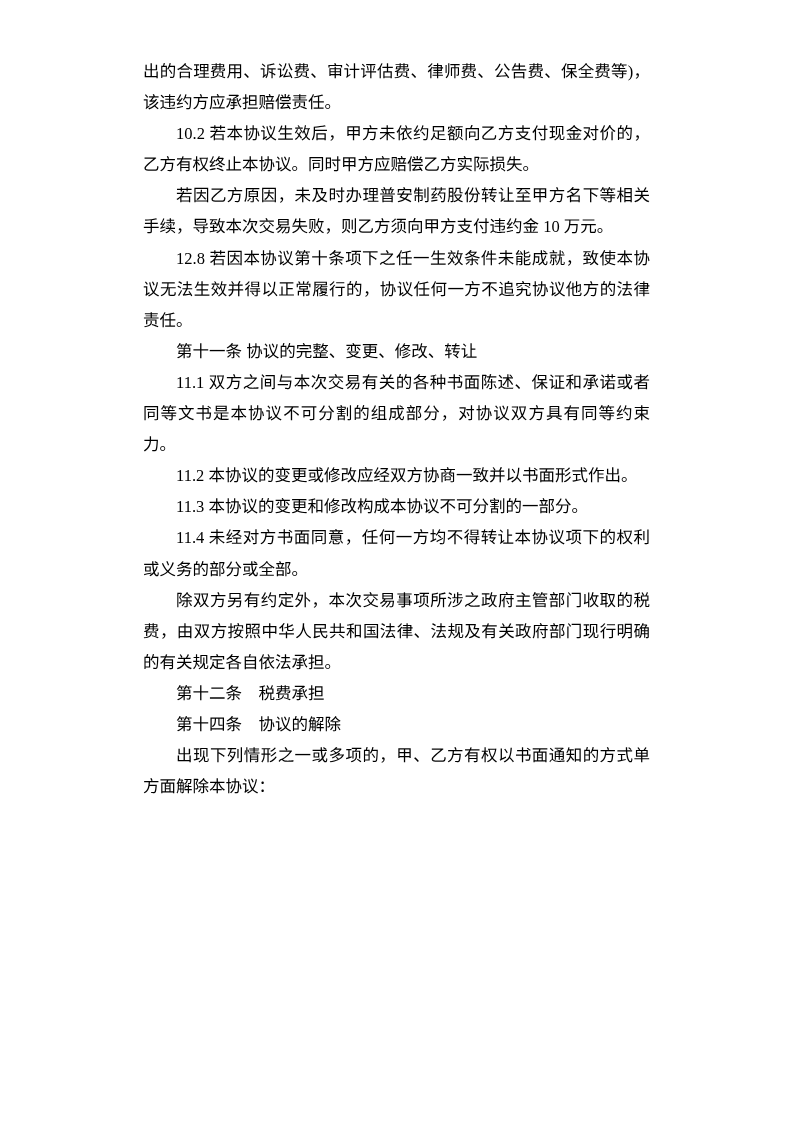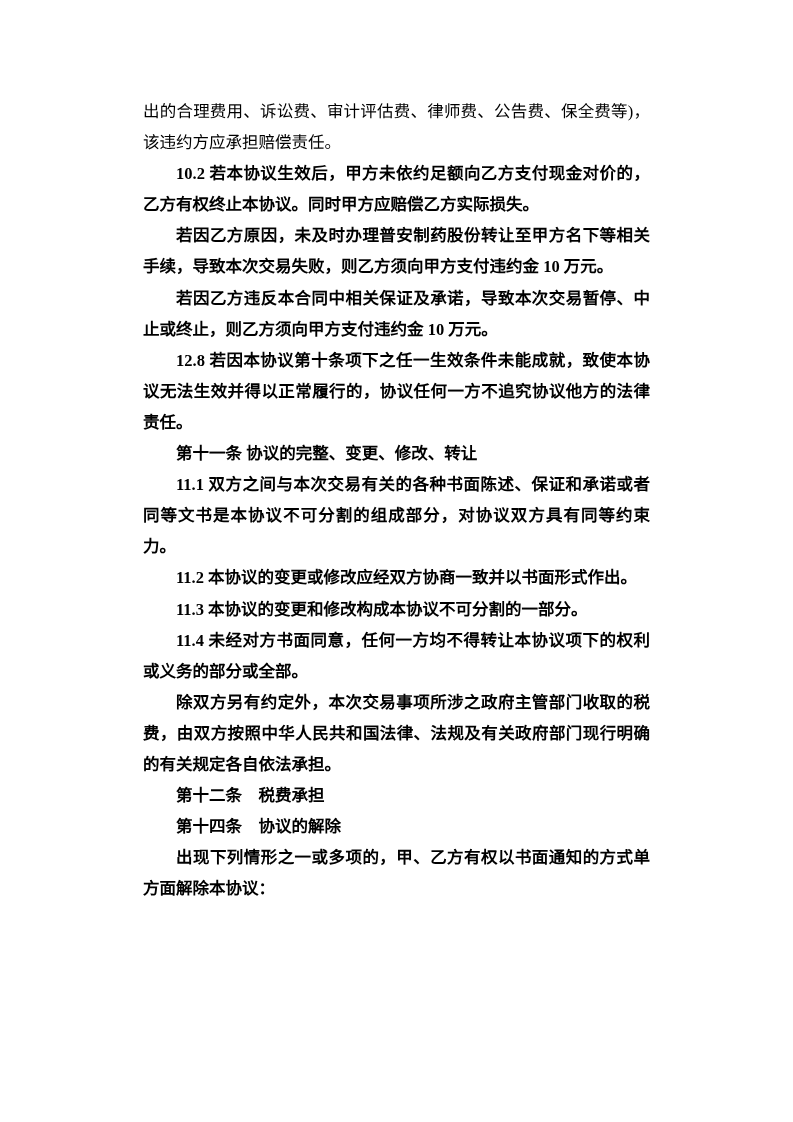--- a/index.html
+++ b/index.html
@@ -7,47 +7,45 @@
     padding: 0;
     background: #ffffff;
   }
   .page {
     position: relative;
     width: 733px;
     height: 1122px;
     margin: 0 auto;
     background: #ffffff;
     box-sizing: border-box;
-    padding: 96px 113px 0 113px;
+    padding: 56px 113px 0 113px;
     overflow: hidden;
     font-family: "Liberation Serif", "DejaVu Serif", serif;
     font-size: 16.5px;
     line-height: 31.1px;
     color: #000000;
   }
   .page p {
     margin: 0;
     padding: 0;
     text-align: justify;
     text-justify: inter-character;
     word-break: break-all;
   }
   .page p.indent {
     text-indent: 2em;
-    font-weight: bold;
   }
 </style>
 </head>
 <body>
 
 <div class="page">
   <p class="">出的合理费用、诉讼费、审计评估费、律师费、公告费、保全费等)，该违约方应承担赔偿责任。</p>
   <p class="indent">10.2 若本协议生效后，甲方未依约足额向乙方支付现金对价的，乙方有权终止本协议。同时甲方应赔偿乙方实际损失。</p>
   <p class="indent">若因乙方原因，未及时办理普安制药股份转让至甲方名下等相关手续，导致本次交易失败，则乙方须向甲方支付违约金 10 万元。</p>
-  <p class="indent">若因乙方违反本合同中相关保证及承诺，导致本次交易暂停、中止或终止，则乙方须向甲方支付违约金 10 万元。</p>
   <p class="indent">12.8 若因本协议第十条项下之任一生效条件未能成就，致使本协议无法生效并得以正常履行的，协议任何一方不追究协议他方的法律责任。</p>
   <p class="indent">第十一条 协议的完整、变更、修改、转让</p>
   <p class="indent">11.1 双方之间与本次交易有关的各种书面陈述、保证和承诺或者同等文书是本协议不可分割的组成部分，对协议双方具有同等约束力。</p>
   <p class="indent">11.2 本协议的变更或修改应经双方协商一致并以书面形式作出。</p>
   <p class="indent">11.3 本协议的变更和修改构成本协议不可分割的一部分。</p>
   <p class="indent">11.4 未经对方书面同意，任何一方均不得转让本协议项下的权利或义务的部分或全部。</p>
   <p class="indent">除双方另有约定外，本次交易事项所涉之政府主管部门收取的税费，由双方按照中华人民共和国法律、法规及有关政府部门现行明确的有关规定各自依法承担。</p>
   <p class="indent">第十二条　税费承担</p>
   <p class="indent">第十四条　协议的解除</p>
   <p class="indent">出现下列情形之一或多项的，甲、乙方有权以书面通知的方式单方面解除本协议：</p>

